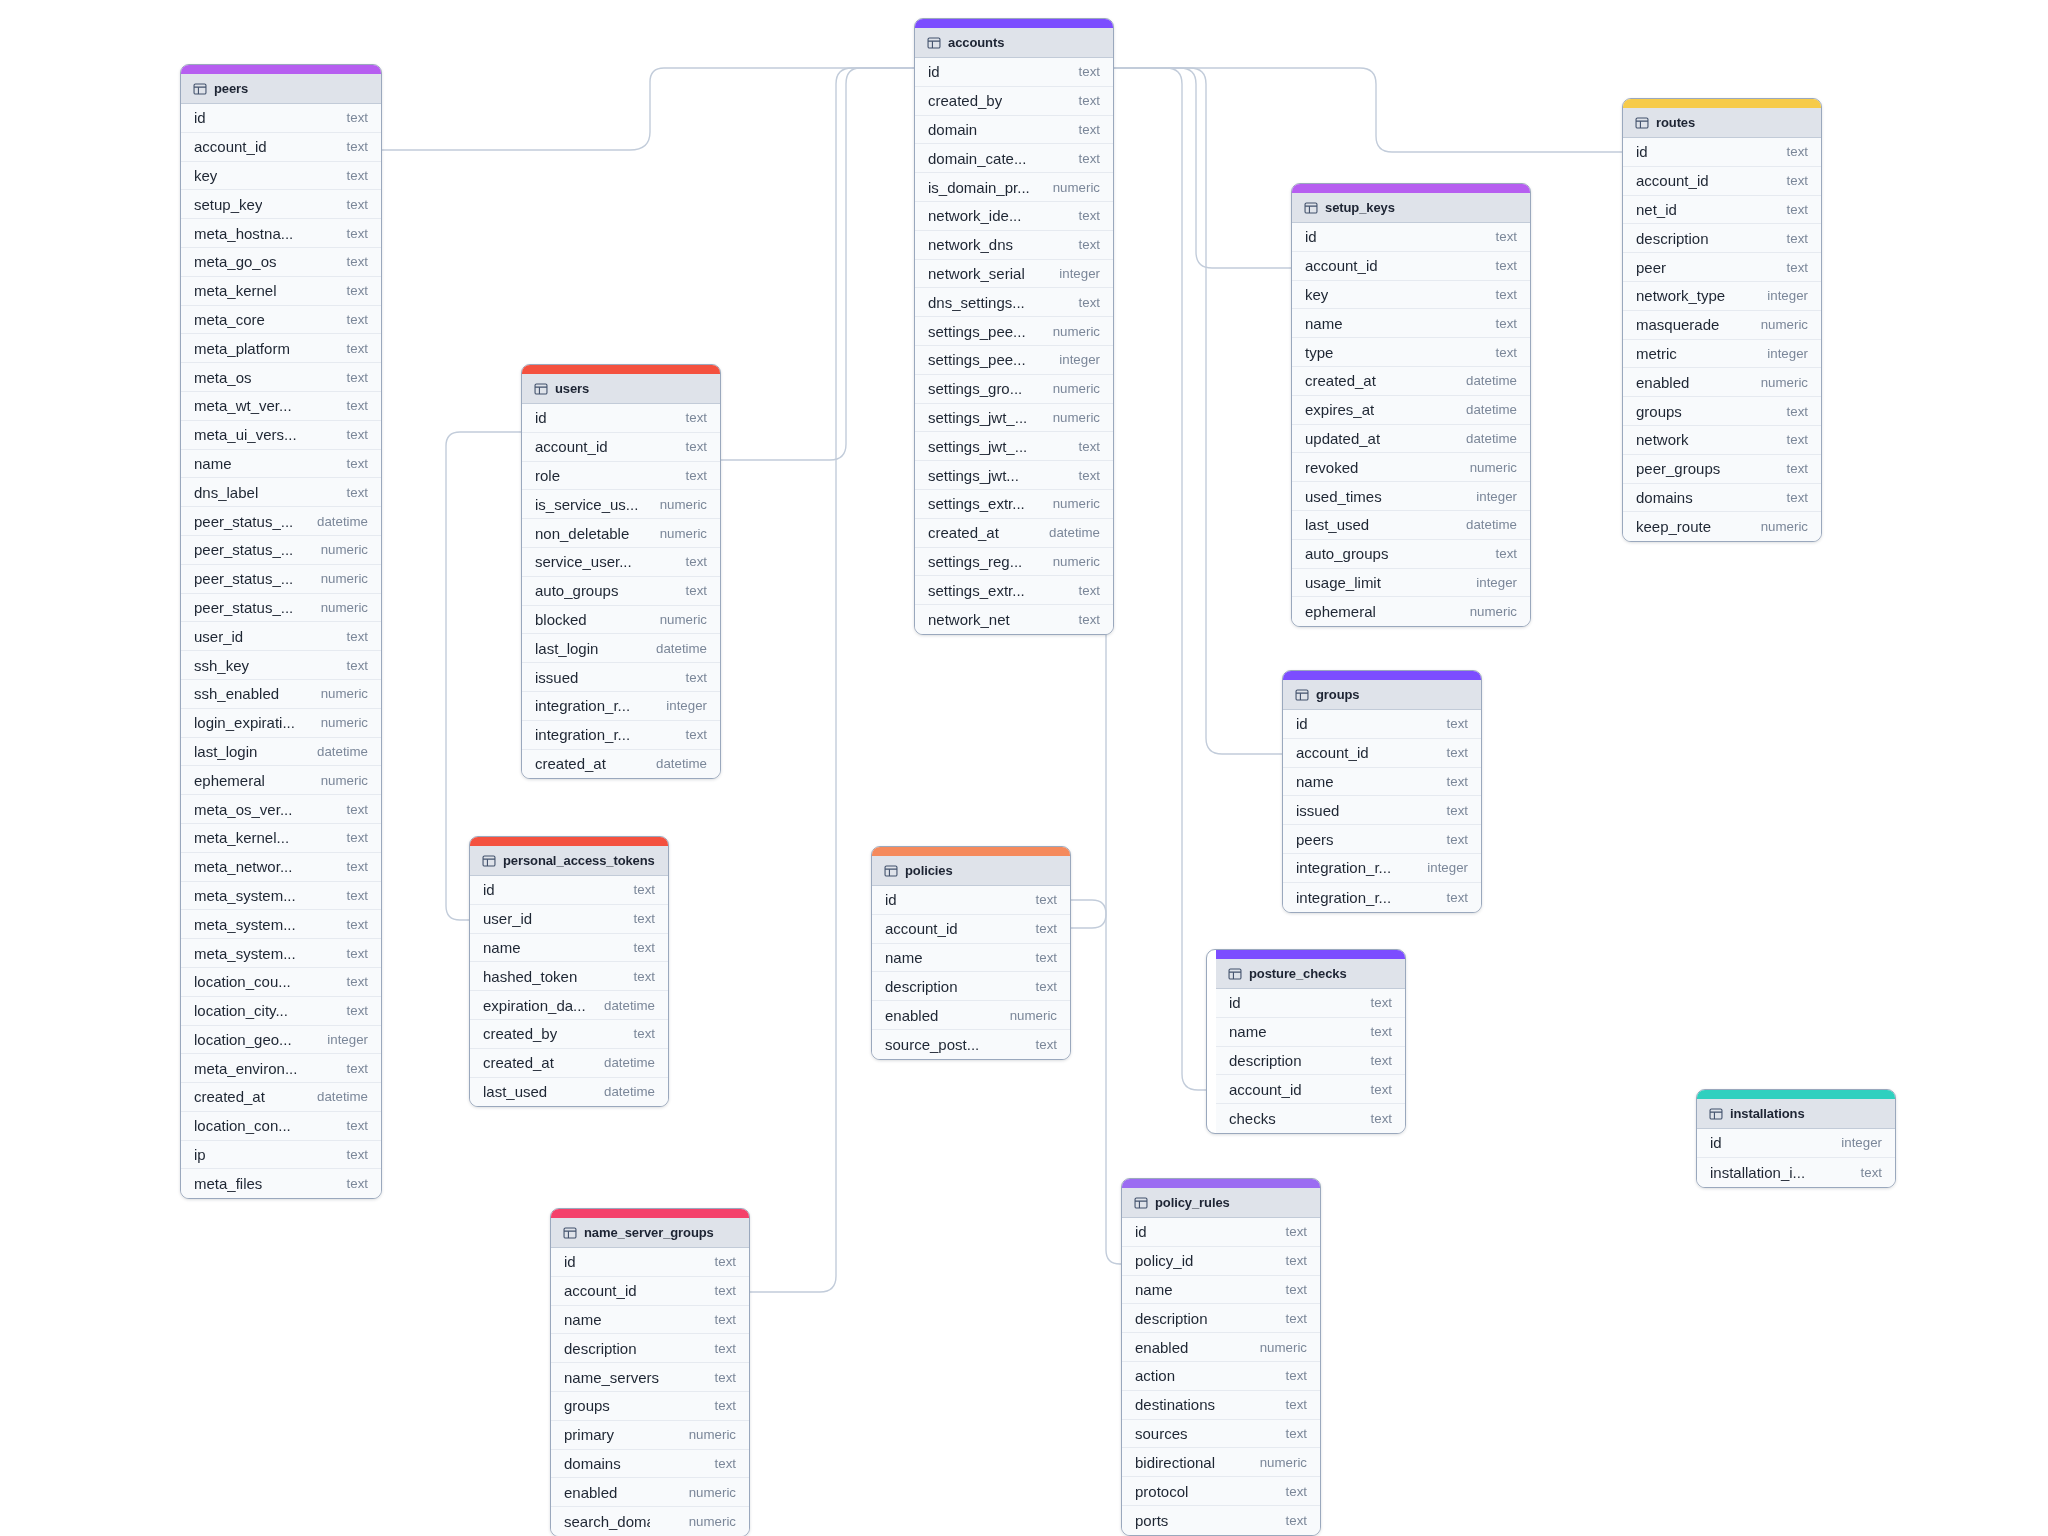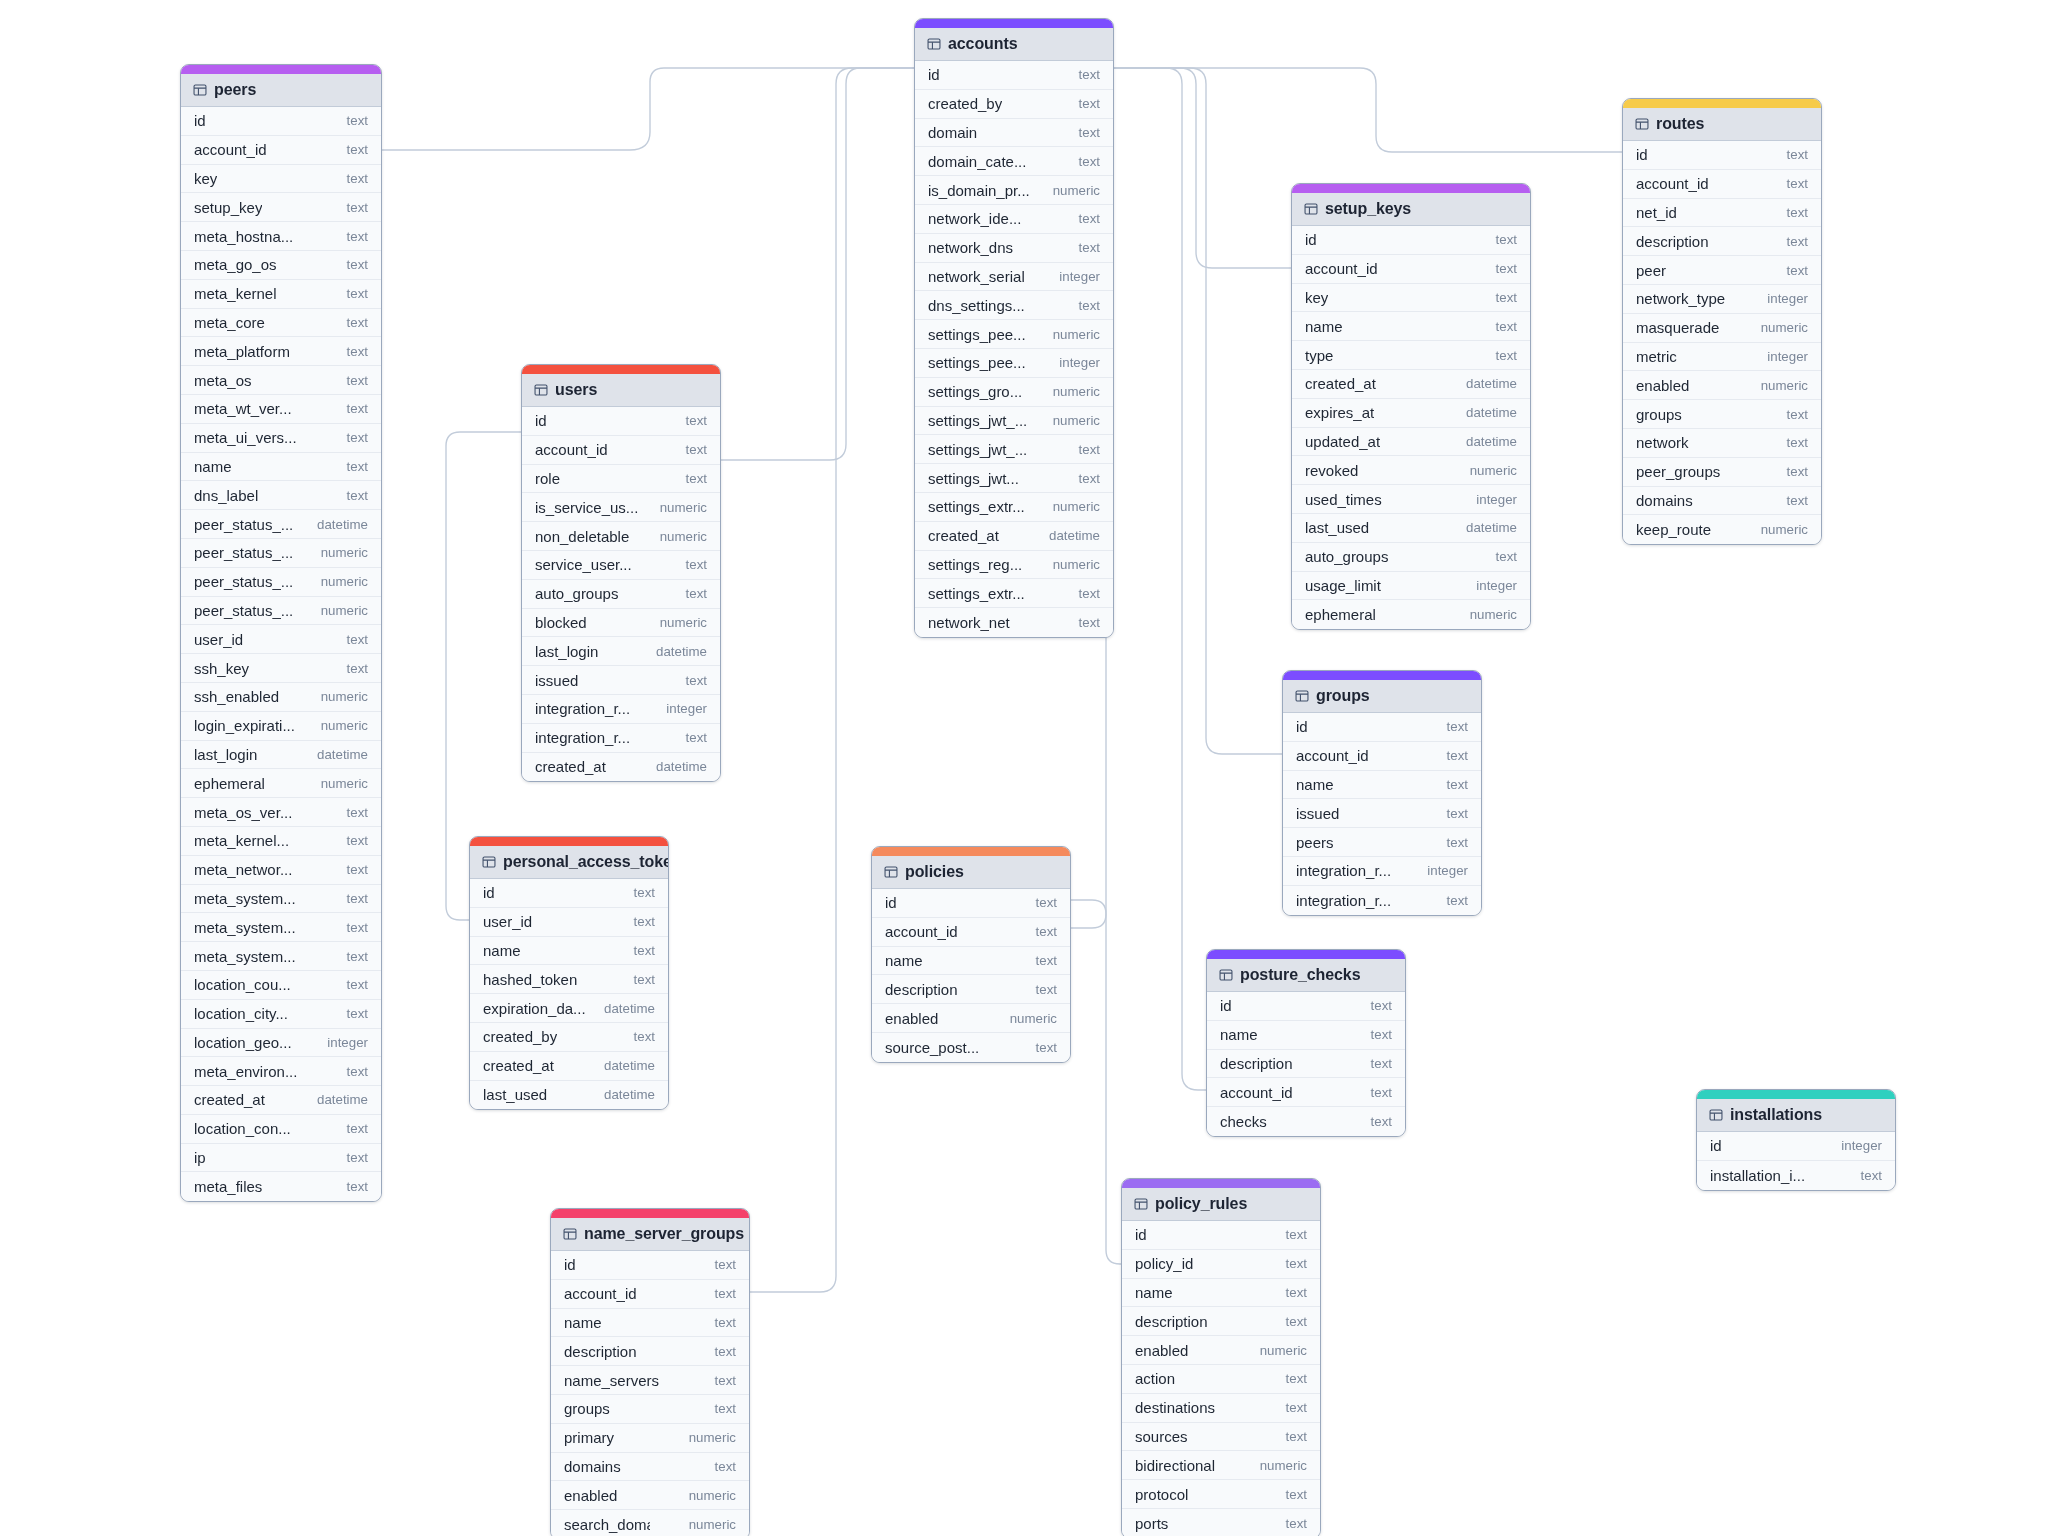--- a/index.html
+++ b/index.html
@@ -37,21 +37,21 @@
   }
   .table-header {
     display: flex;
     align-items: center;
     gap: 7px;
     background: #dfe3ea;
     padding: 7px 12px 7px 12px;
     border-bottom: 1px solid #c2cbd8;
   }
   .table-header .tname {
-    font-size: 16px;
+    font-size: 13px;
     font-weight: bold;
     color: #1d2433;
     letter-spacing: -0.1px;
     white-space: nowrap;
   }
   .tbl-icon {
     display: inline-block;
     width: 14px; height: 14px;
     flex: 0 0 14px;
     position: relative;
@@ -673,21 +673,21 @@
       </div>
       <div class="col-row">
         <span class="col-name">enabled</span>
         <span class="col-type">numeric</span>
       </div>
       <div class="col-row">
         <span class="col-name">source_post...</span>
         <span class="col-type">text</span>
       </div>
     </div>
-    <div class="table-node" style="left: 1206px; top: 949px; width: 200px;">
+    <div class="table-node" style="left: 1206px; top: 949px; width: 200px; padding-left: 9px;">
       <div class="accent-bar" style="background: rgb(124, 77, 255);"></div>
       <div class="table-header">
         <span class="tbl-icon">
           <svg width="14" height="14" viewBox="0 0 16 16" fill="none" stroke="#41506b" stroke-width="1.25">
             <rect x="1.2" y="2.2" width="13.6" height="11.6" rx="1.6"></rect>
             <line x1="1.2" y1="5.9" x2="14.8" y2="5.9"></line>
             <line x1="6.2" y1="5.9" x2="6.2" y2="13.8"></line>
           </svg>
         </span>
         <span class="tname">posture_checks</span>

